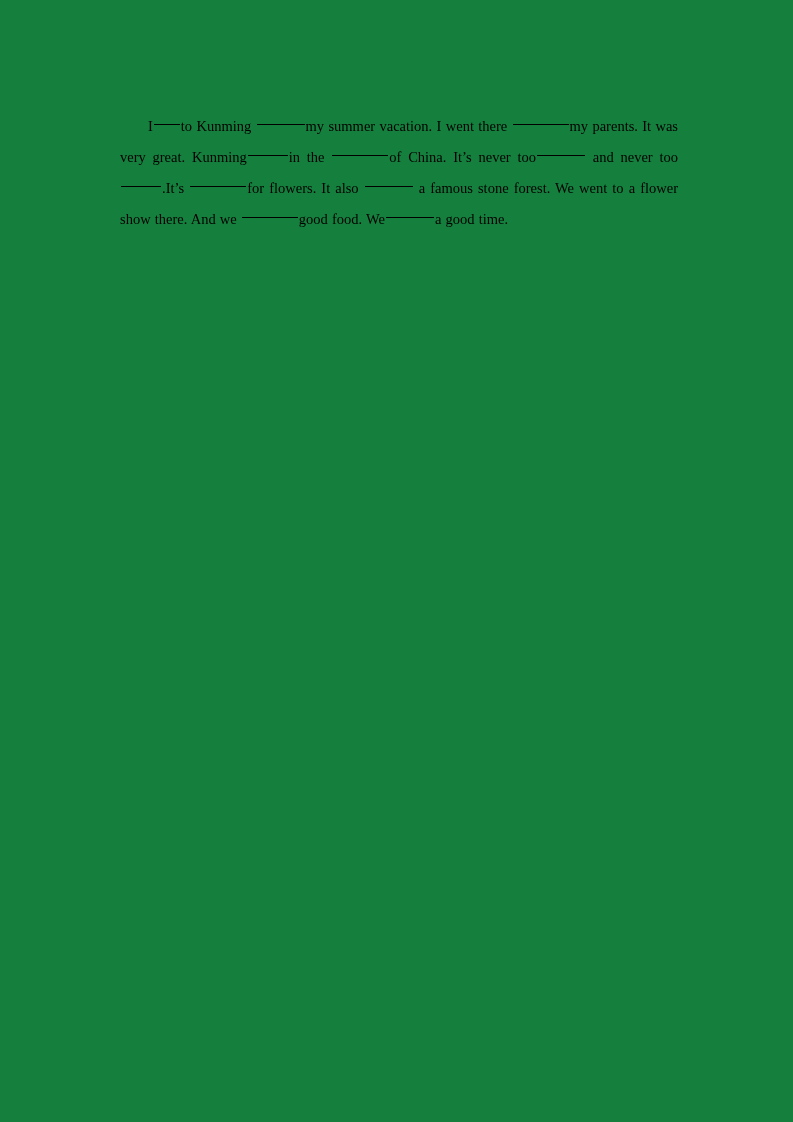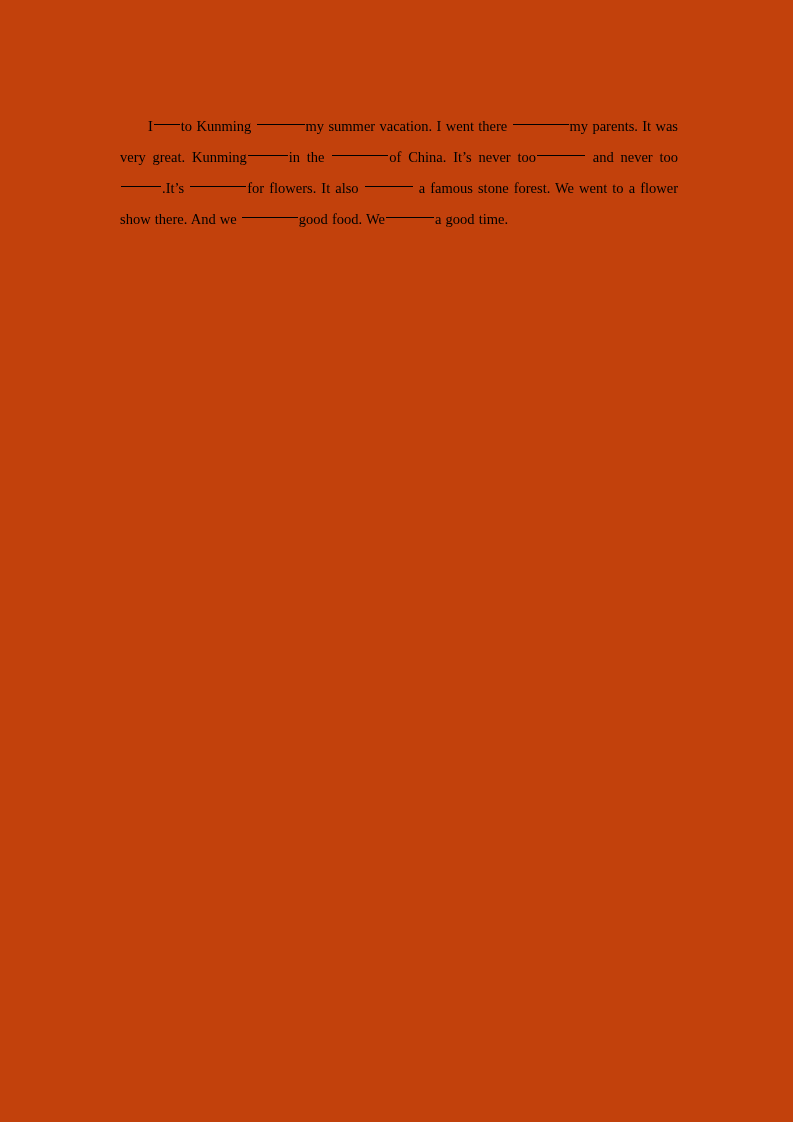--- a/index.html
+++ b/index.html
@@ -14,21 +14,21 @@
     color: #000000;
     position: relative;
     overflow: hidden;
   }
   .page {
     position: absolute;
     left: 0;
     top: 0;
     width: 793px;
     height: 1122px;
-    background: #c2410c;
+    background: #15803d;
   }
   .content {
     position: absolute;
     left: 120px;
     top: 96px;
     width: 558px;
   }
   .para {
     font-size: 14.5px;
     line-height: 31px;

